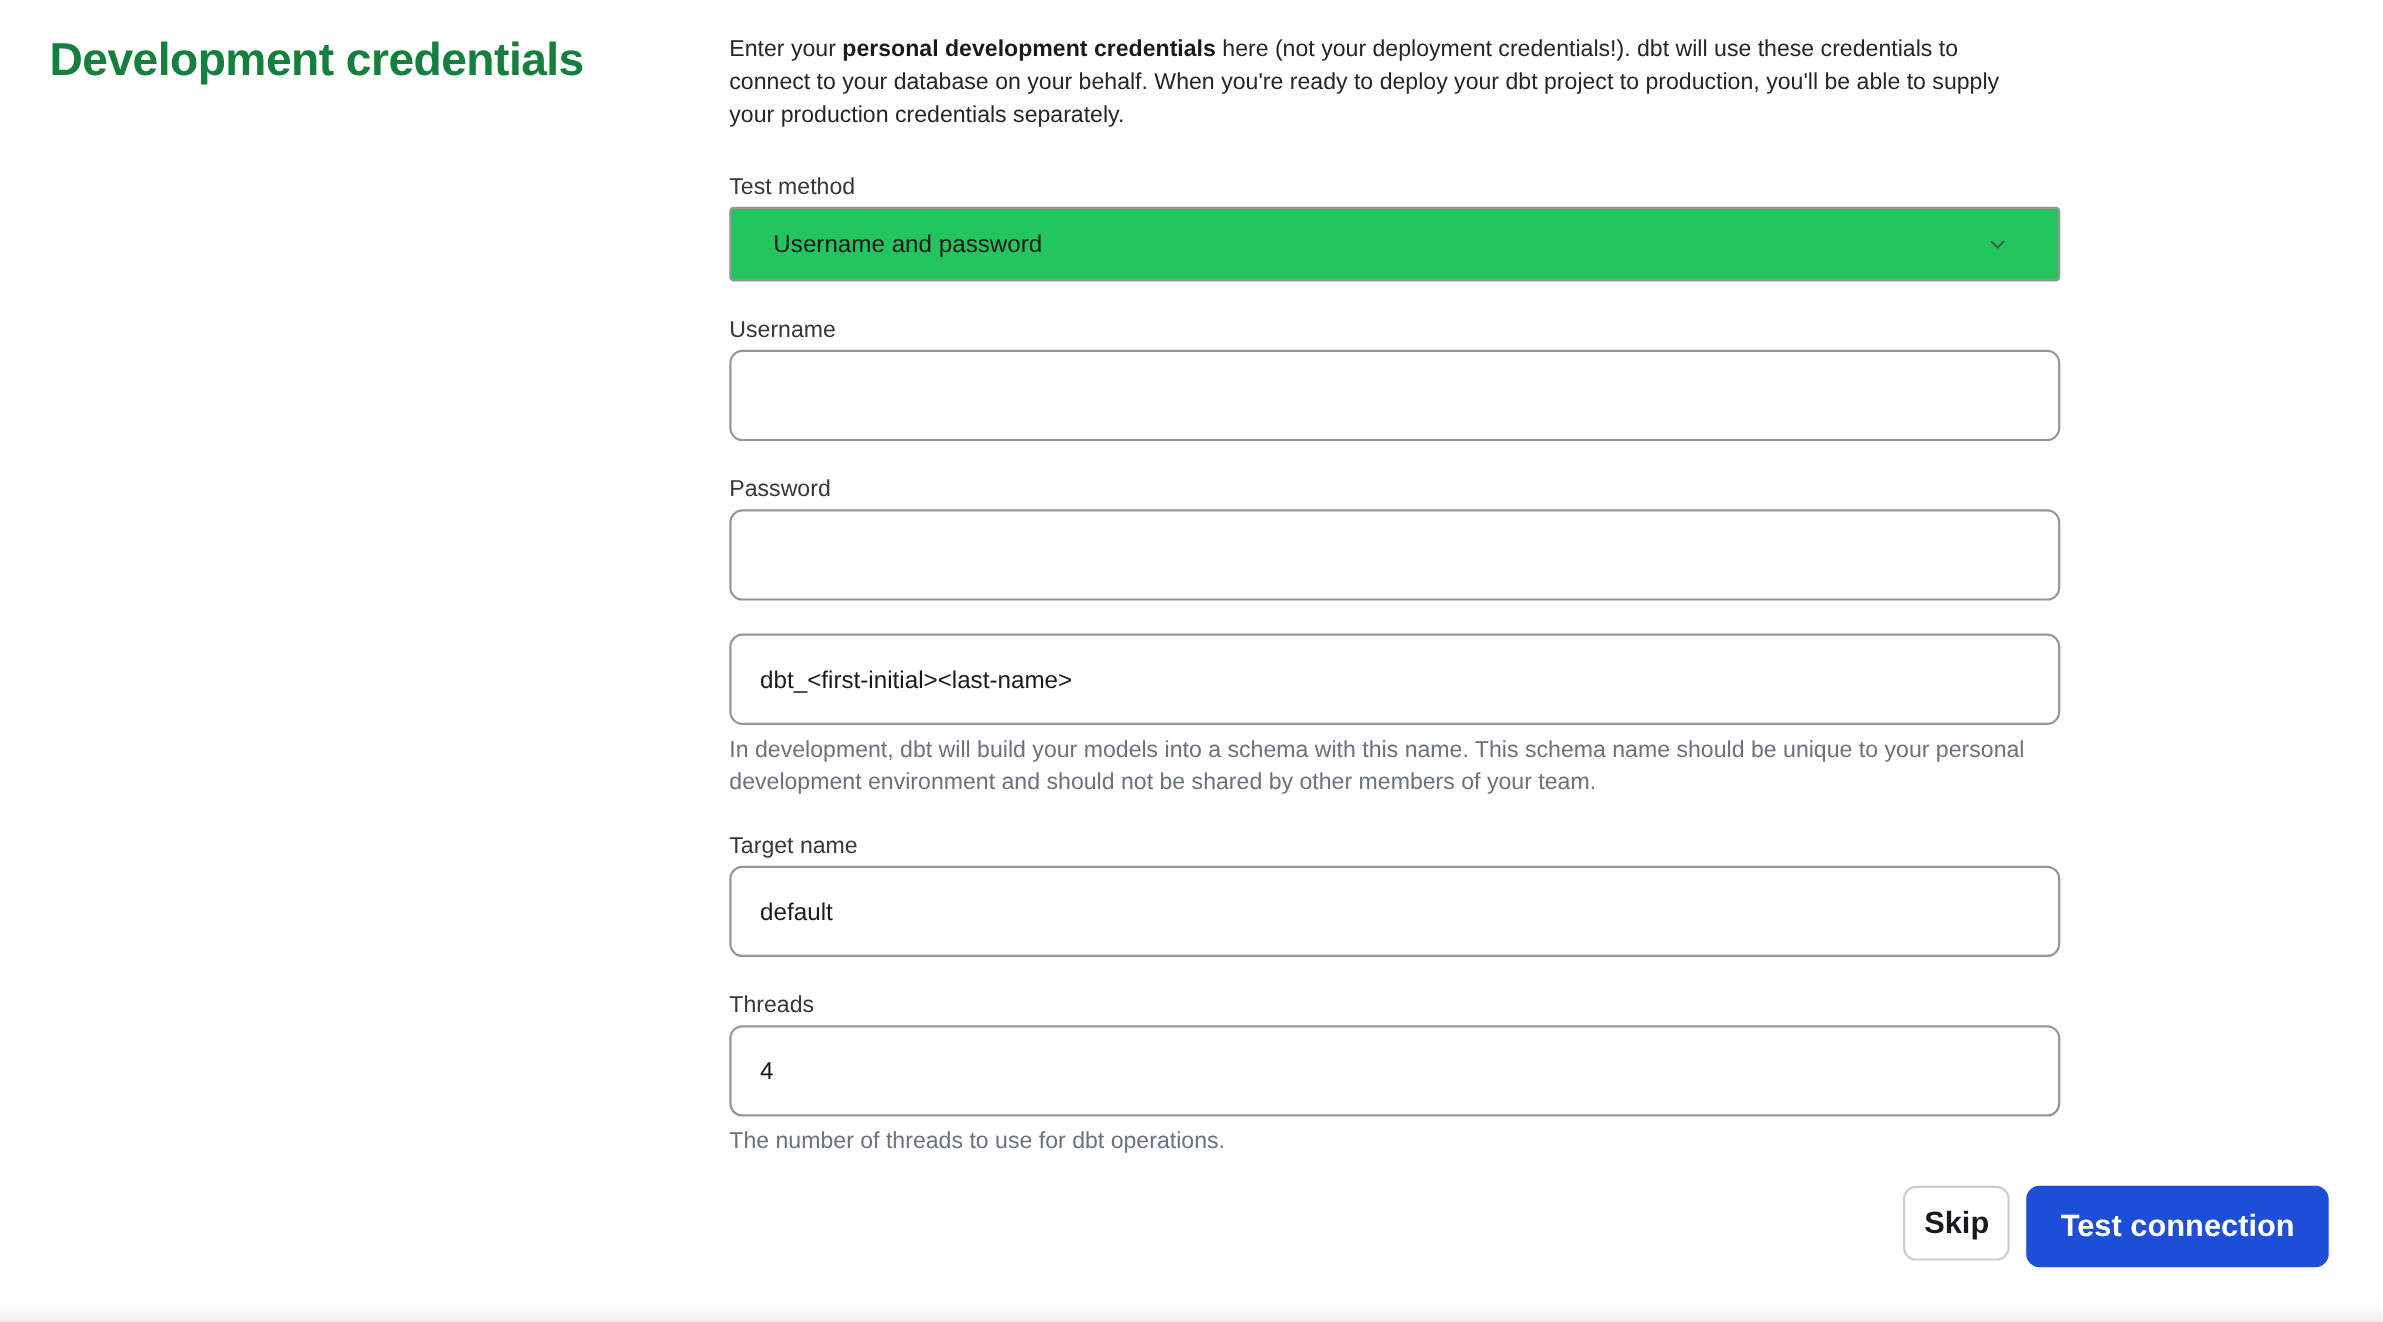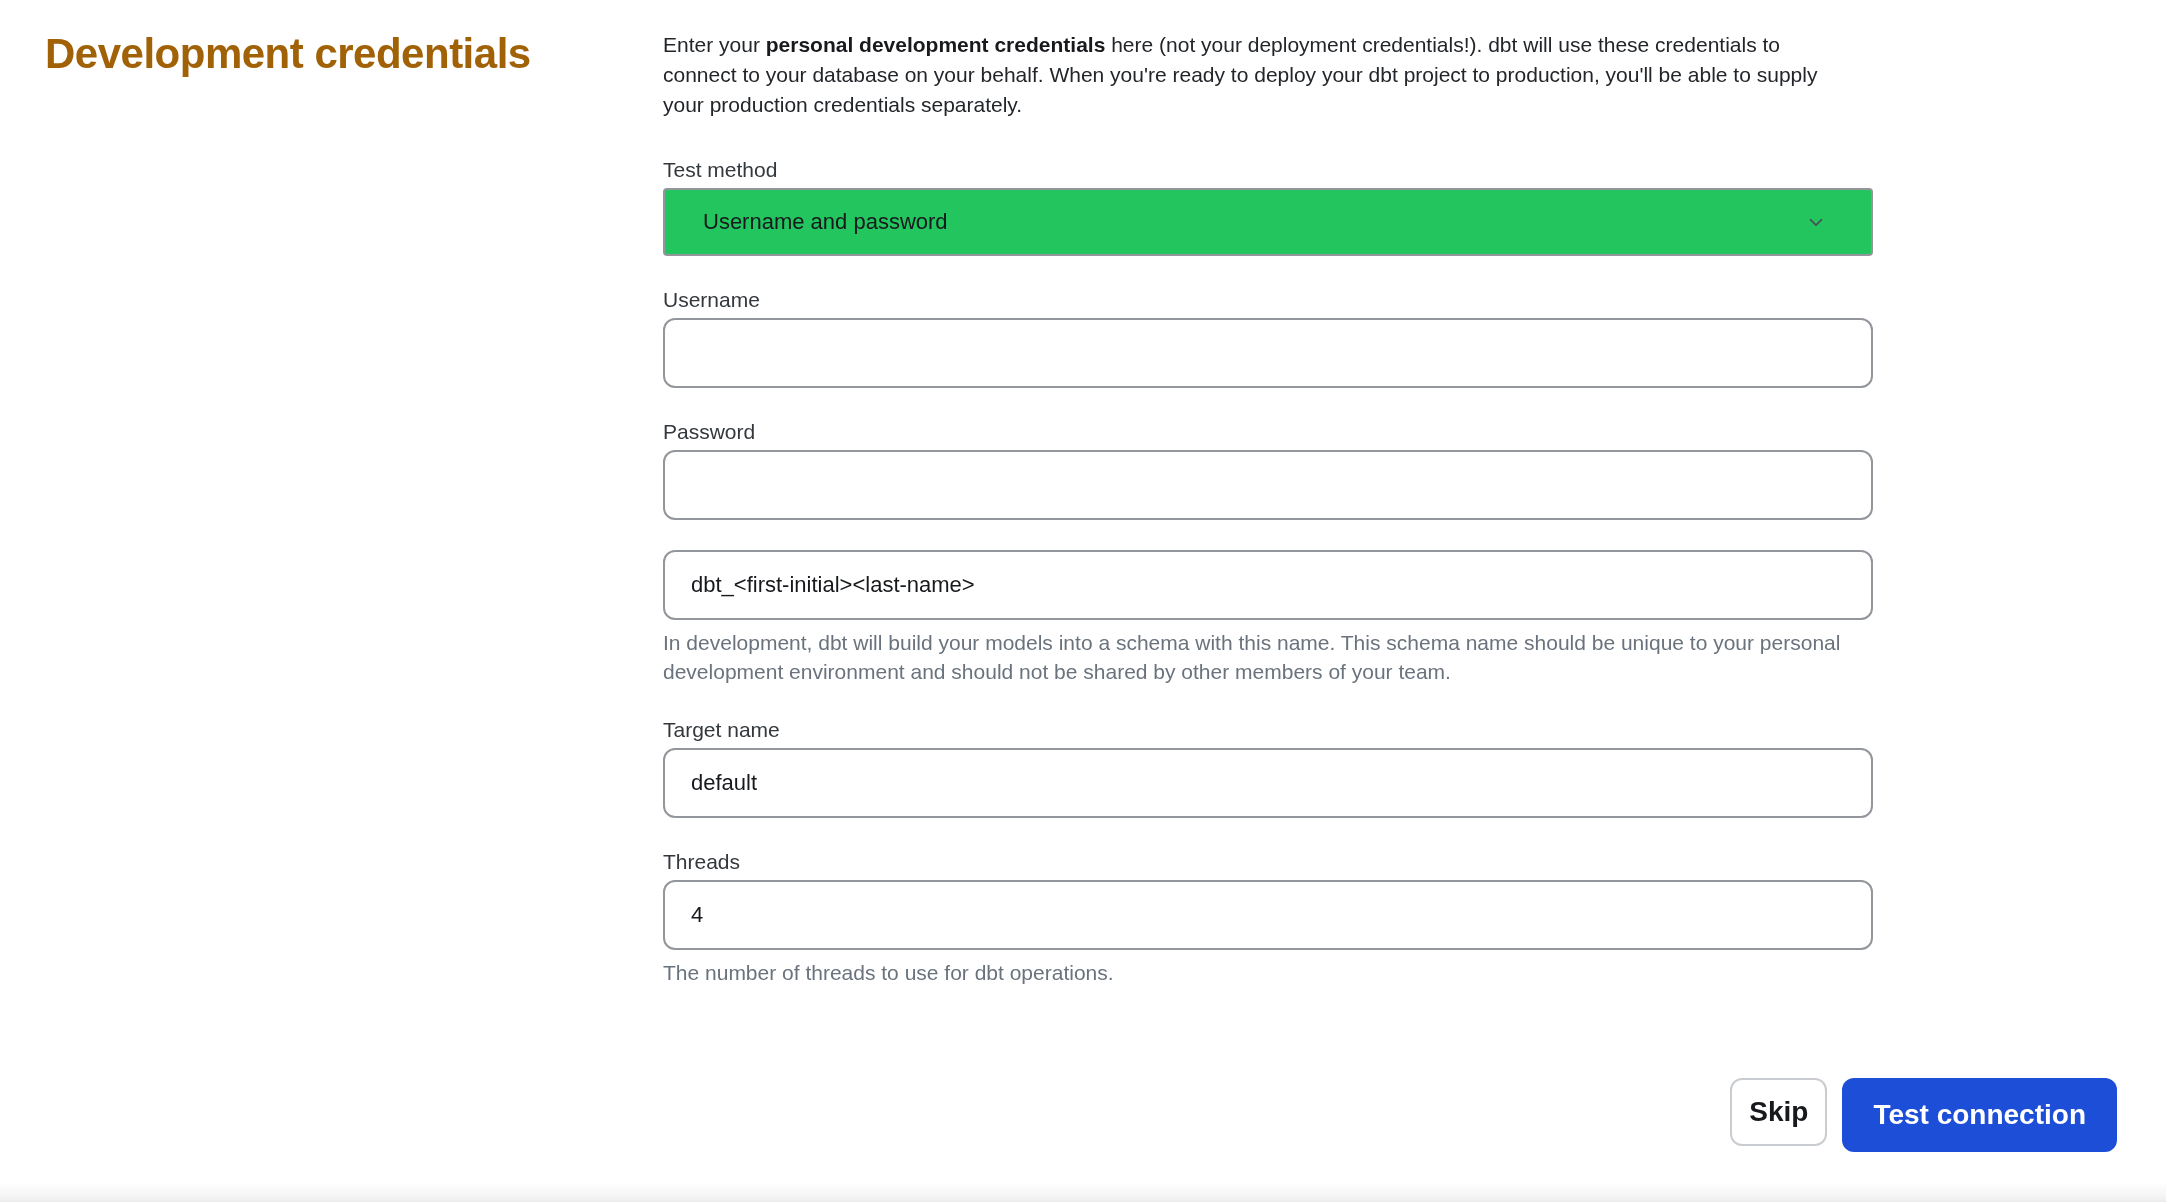--- a/index.html
+++ b/index.html
@@ -16,21 +16,21 @@
 
   .page-title {
     position: absolute;
     left: 45px;
     top: 28px;
     margin: 0;
     font-size: 42px;
     line-height: 52px;
     font-weight: 600;
     letter-spacing: -0.5px;
-    color: #a16207;
+    color: #15803d;
   }
 
   .form-col {
     position: absolute;
     left: 663px;
     top: 30px;
     width: 1210px;
   }
 
   .intro {
@@ -49,21 +49,21 @@
     display: block;
     font-size: 21px;
     line-height: 28px;
     color: #33383d;
     margin: 0 0 4px 0;
   }
 
   .text-input {
     display: block;
     width: 100%;
-    height: 70px;
+    height: 83px;
     border: 2px solid #93969b;
     border-radius: 12px;
     background: #ffffff;
     font-family: "Liberation Sans", sans-serif;
     font-size: 22px;
     color: #17191c;
     padding: 0 26px;
     outline: none;
   }
 

